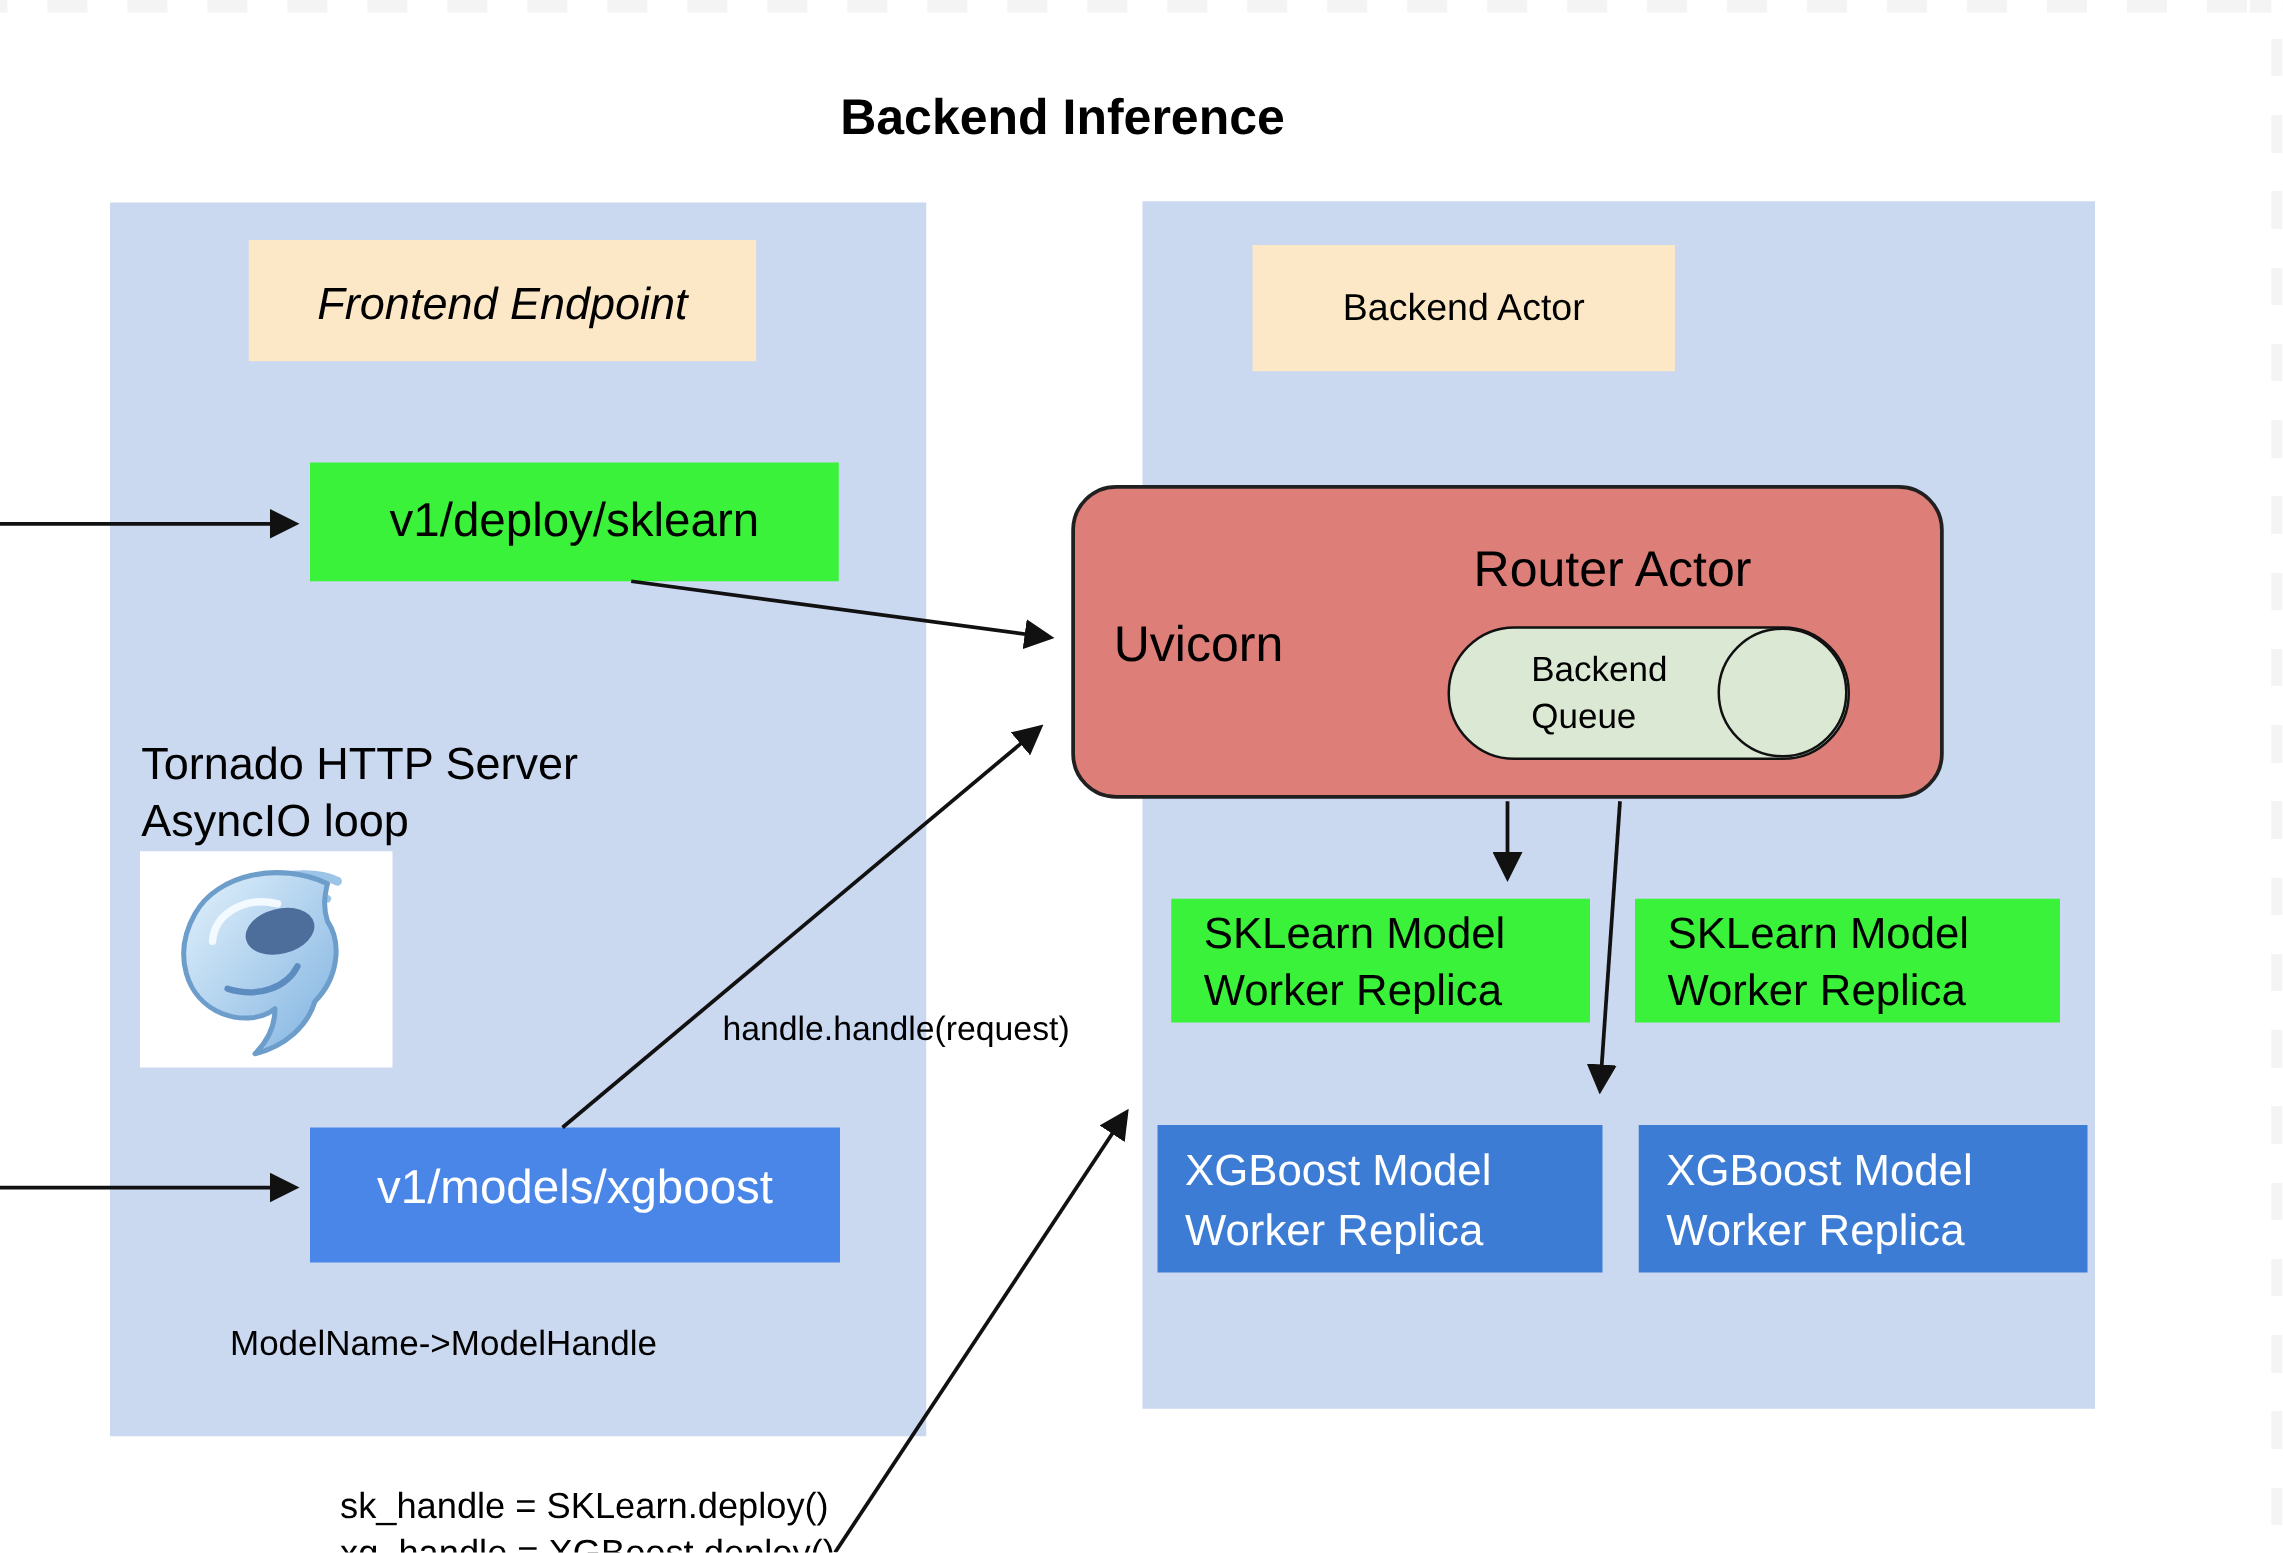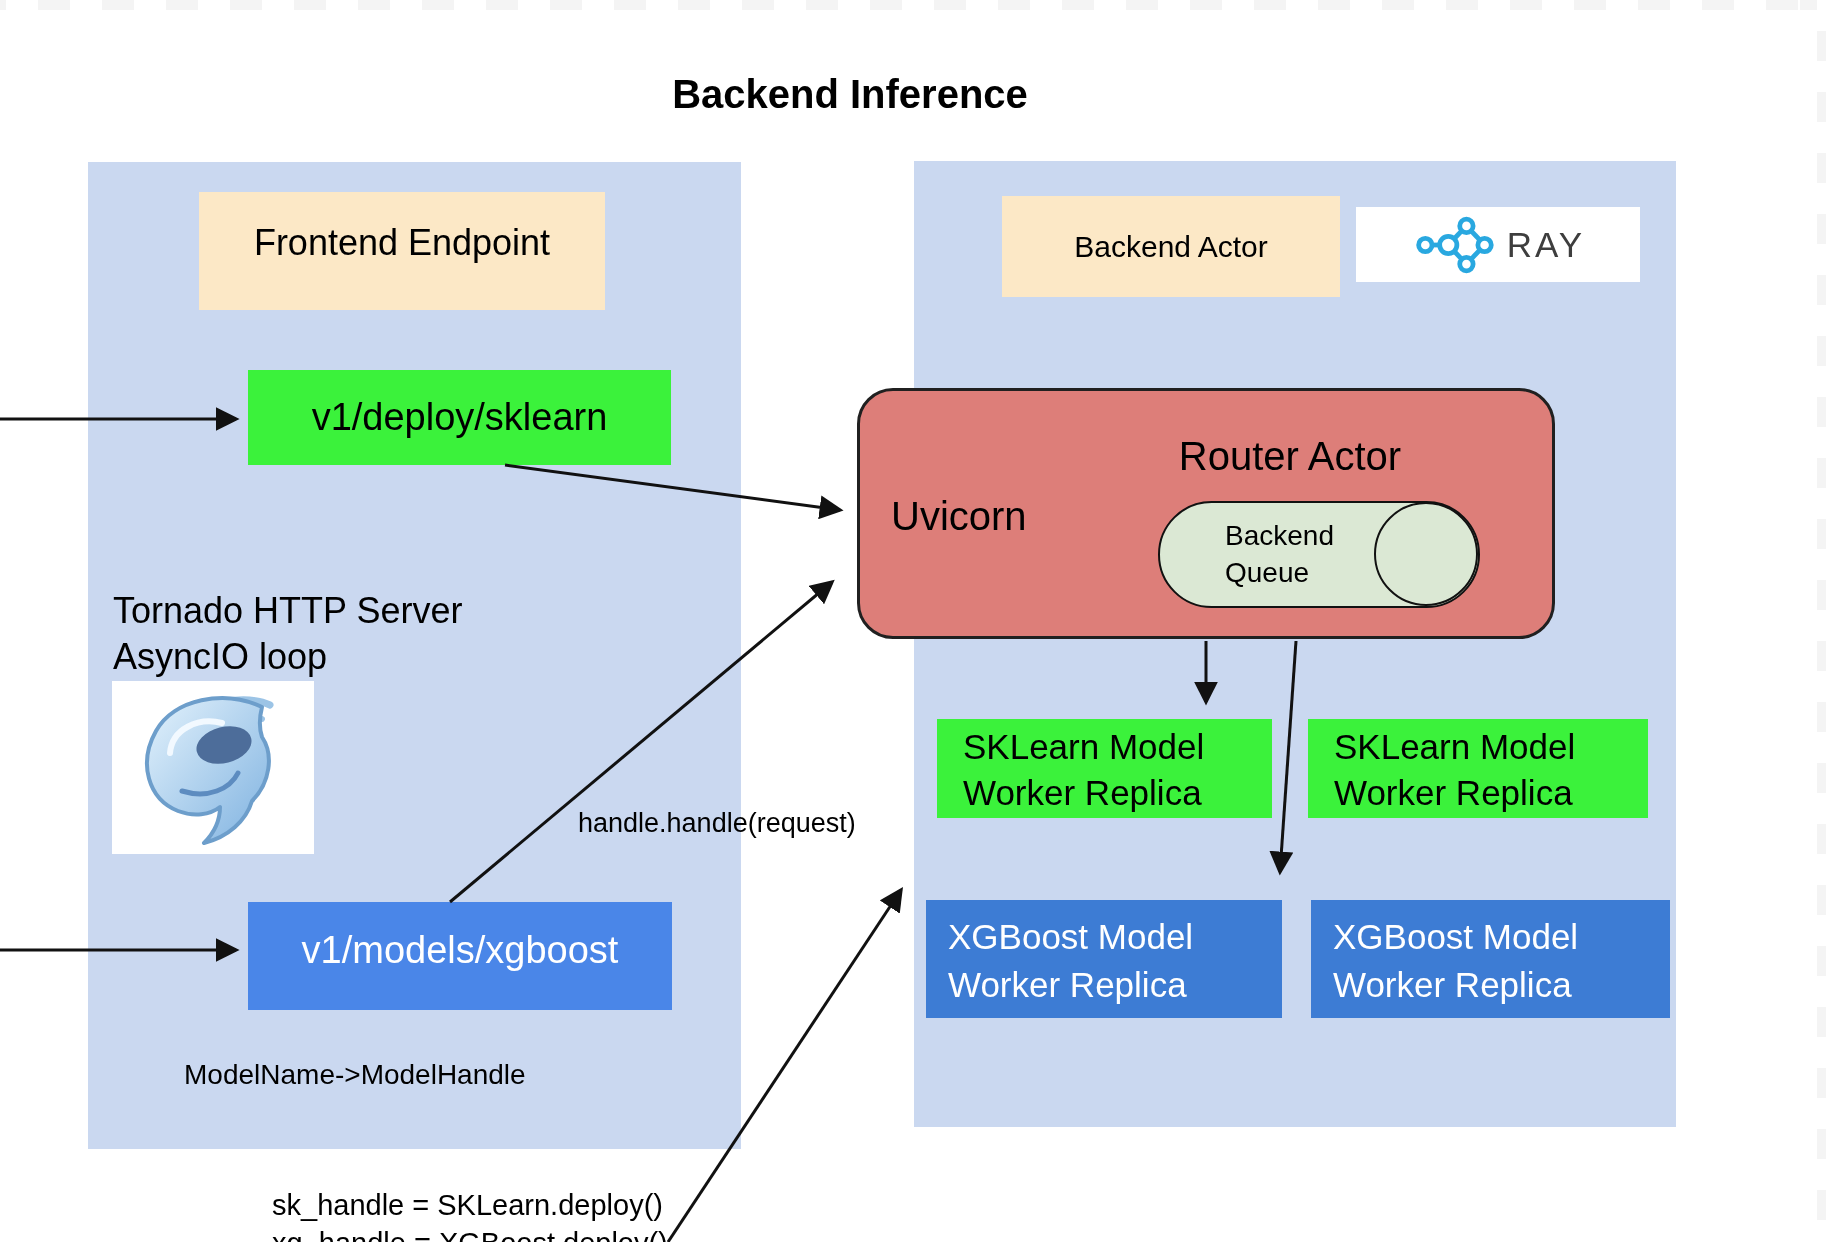--- a/index.html
+++ b/index.html
@@ -22,22 +22,22 @@
 
   .title-main{left:550px;top:72px;width:600px;text-align:center;
     font-size:40px;font-weight:bold;}
   .title-k8s{left:1100px;top:88px;width:600px;text-align:center;font-size:40px;}
 
   .panel{background:var(--panel);}
   .panel-left{left:88px;top:162px;width:653px;height:987px;}
   .panel-right{left:914px;top:161px;width:762px;height:966px;}
 
   .cream-box{background:var(--cream);text-align:center;}
-  .frontend-box{left:199px;top:192px;width:406px;height:118px;
-    font-size:36px;line-height:101px;}
+  .frontend-box{left:199px;top:192px;width:406px;height:97px;
+    font-size:36px;line-height:101px;font-style:italic;}
   .backend-box{left:1002px;top:196px;width:338px;height:101px;
     font-size:30px;line-height:101px;}
 
   .route-green{left:248px;top:370px;width:423px;height:95px;background:var(--green);
     text-align:center;font-size:38px;line-height:95px;}
   .route-blue{left:248px;top:902px;width:424px;height:108px;background:var(--route_blue);
     color:#fff;text-align:center;font-size:38px;line-height:96px;}
 
   .tornado-text{left:113px;top:588px;font-size:36px;line-height:46px;}
   .tornado-logo{left:112px;top:681px;width:202px;height:173px;background:#fff;}
@@ -125,39 +125,20 @@
 
   <div class="abs handle-label">handle.handle(request)</div>
 
   <div class="abs deploy-code">
     <div>sk_handle = SKLearn.deploy()</div>
     <div>xg_handle = XGBoost.deploy()</div>
   </div>
 
   <div class="abs cream-box backend-box">Backend Actor</div>
 
-  <div class="abs ray-box">
-    <svg width="86" height="64" viewBox="-45 -32 90 64">
-      <g stroke="#29a8e0" stroke-width="5" fill="none">
-        <line x1="-30" y1="0" x2="-6" y2="0"></line>
-        <line x1="-6" y1="0" x2="13" y2="-20"></line>
-        <line x1="-6" y1="0" x2="13" y2="20"></line>
-        <line x1="13" y1="-20" x2="32" y2="0"></line>
-        <line x1="13" y1="20" x2="32" y2="0"></line>
-      </g>
-      <g stroke="#29a8e0" stroke-width="5" fill="#ffffff">
-        <circle cx="-30" cy="0" r="7"></circle>
-        <circle cx="13" cy="-20" r="7"></circle>
-        <circle cx="13" cy="20" r="7"></circle>
-        <circle cx="32" cy="0" r="7"></circle>
-        <circle cx="-6" cy="0" r="9"></circle>
-      </g>
-    </svg>
-    <span class="ray-label">RAY</span>
-  </div>
 
   <div class="abs router-box"></div>
   <div class="abs router-title">Router Actor</div>
   <div class="abs uvicorn">Uvicorn</div>
   <div class="abs queue-pill"></div>
   <div class="abs queue-cap"></div>
   <div class="abs queue-text">
     <div>Backend</div>
     <div>Queue</div>
   </div>

